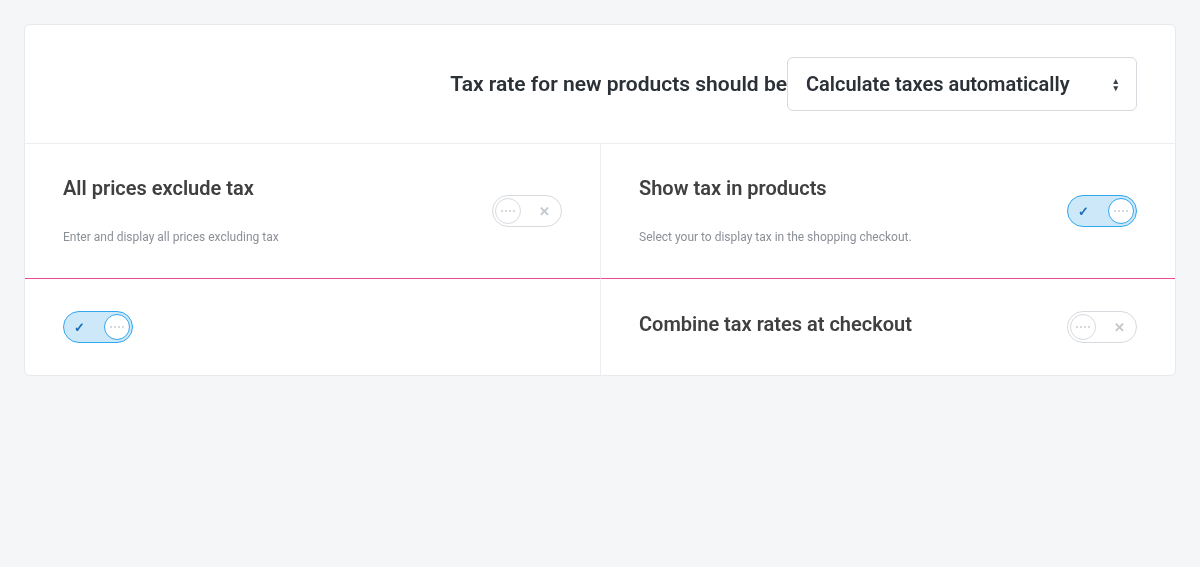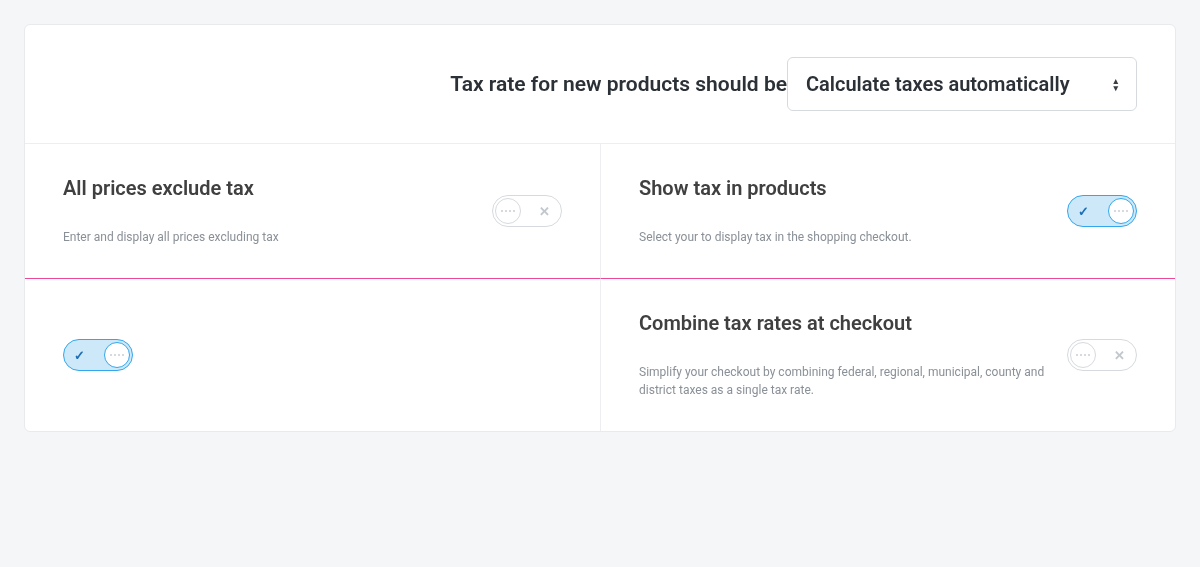--- a/index.html
+++ b/index.html
@@ -200,21 +200,20 @@
               <span></span>
               <span></span>
             </div>
         </div>
       </div>
     </div>
 
     <div class="cell">
       <div class="cell-text">
         <div class="cell-title">Combine tax rates at checkout</div>
-        <div class="cell-desc">Simplify your checkout by combining federal, regional, municipal, county and district taxes as a single tax rate.</div>
       </div>
       <div class="toggle off">
         <div class="knob">
           <div class="knob-dots">
               <span></span>
               <span></span>
               <span></span>
               <span></span>
             </div>
         </div>

